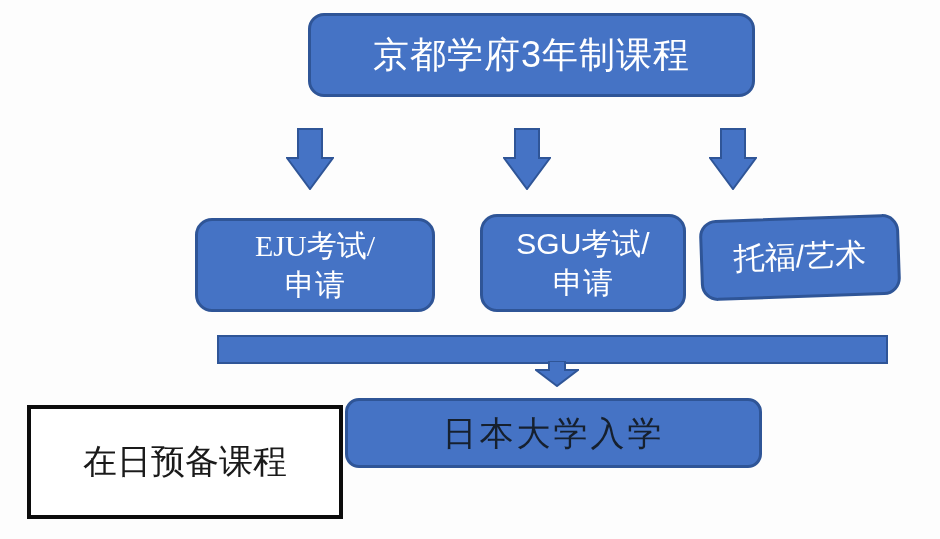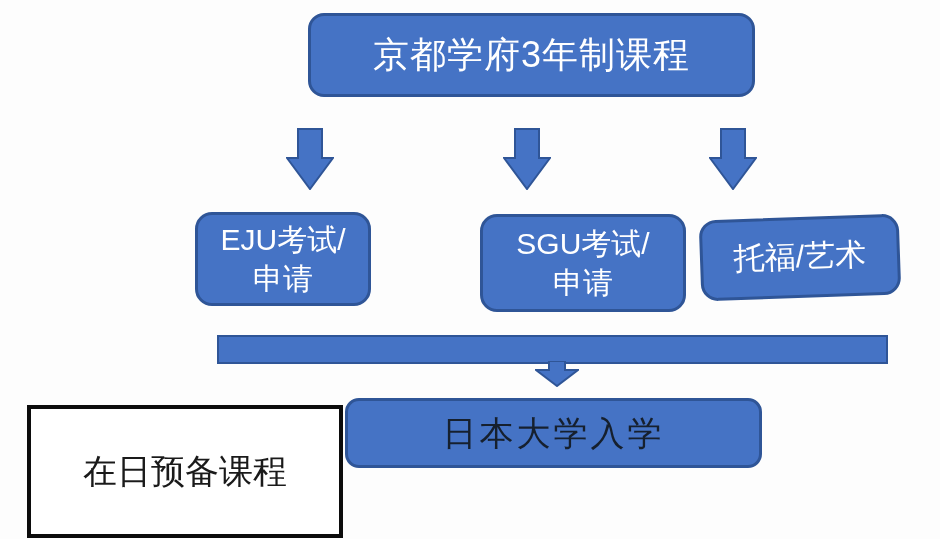--- a/index.html
+++ b/index.html
@@ -32,21 +32,21 @@
     width: 447px; height: 84px;
     border-radius: 16px;
     font-size: 36px;
     letter-spacing: 1px;
   }
 
   .branch-box {
     border-radius: 17px;
     font-size: 30px;
   }
-  .branch-eju  { left: 195px; top: 212px; width: 176px; height: 94px; }
+  .branch-eju  { left: 195px; top: 218px; width: 240px; height: 94px; font-family: Liberation Serif, serif; }
   .branch-sgu  { left: 440px; top: 214px; width: 206px; height: 98px; margin-left: 40px; }
   .branch-toefl {
     left: 700px; top: 217px; width: 200px; height: 81px;
     font-size: 31px;
     transform: rotate(-2deg);
   }
 
   .arrow-svg { position: absolute; display: block; }
   .arrow-1 { left: 286px; top: 128px; }
   .arrow-2 { left: 503px; top: 128px; }
@@ -66,21 +66,21 @@
     width: 417px; height: 70px;
     border-radius: 14px;
     color: #16202e;
     font-size: 34px;
     letter-spacing: 3px;
   }
 
   .side-box {
     position: absolute;
     left: 27px; top: 405px;
-    width: 316px; height: 133px;
+    width: 316px; height: 114px;
     background: #ffffff;
     border: 4px solid #0c0c0c;
     color: #1a1a1a;
     display: flex;
     flex-direction: column;
     align-items: center;
     justify-content: center;
     text-align: center;
     font-size: 34px;
     line-height: 1.35;

